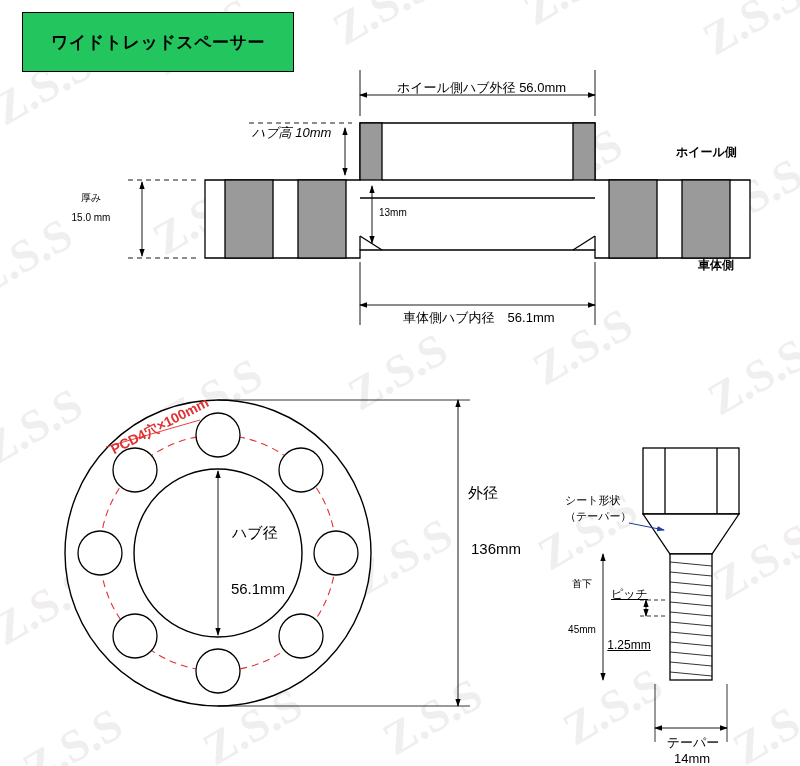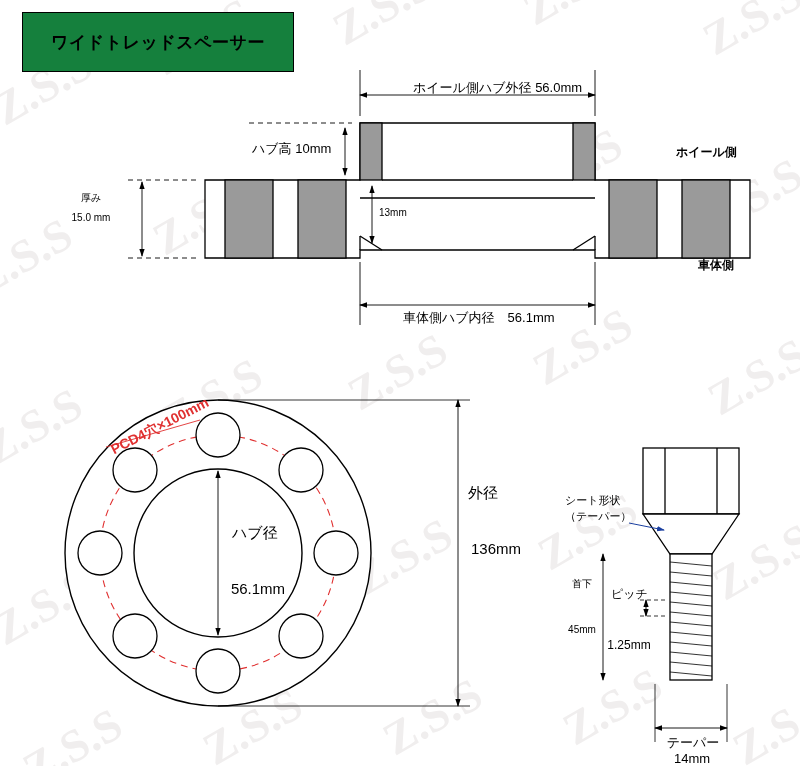--- a/index.html
+++ b/index.html
@@ -13,30 +13,30 @@
   .wm span{
     position:absolute;color:#f0eeee;font-size:46px;font-weight:bold;
     font-family:"Liberation Serif","DejaVu Serif",serif;
     transform:rotate(-30deg);white-space:nowrap;
   }
   .layer{position:absolute;left:0;top:0;width:800px;height:766px;z-index:2;}
   svg{position:absolute;left:0;top:0;}
   .lbl{position:absolute;z-index:3;white-space:nowrap;line-height:1.25;}
   .title-box{
     position:absolute;left:22px;top:12px;width:270px;height:58px;
-    border:1.6px solid #000;background:#15803d;z-index:4;
+    border:1.6px solid #000;background:#22c55e;z-index:4;
     display:flex;flex-direction:column;align-items:center;justify-content:center;
   }
   .title-box div{font-size:17px;font-weight:bold;letter-spacing:0.5px;}
   .t13{font-size:13px;}
   .t14{font-size:10px;}
   .t15{font-size:15px;}
   .t16{font-size:12px;}
   .t11{font-size:11px;}
-  .t12{font-size:12px;}
+  .t12{font-size:12px;text-decoration:underline;}
   .bold{font-weight:bold;}
   .ctr{text-align:center;}
   .pcd{
     position:absolute;color:#e03030;font-size:14px;font-weight:bold;
     transform:rotate(-27deg);transform-origin:left top;z-index:3;white-space:nowrap;
   }
 </style>
 </head>
 <body>
 
@@ -196,22 +196,22 @@
 
       <line x1="629" y1="523" x2="664" y2="530" stroke="#1a3fa0" stroke-width="1" marker-end="url(#arB)"></line>
     </g>
   </svg>
   </div>
 
   <div class="title-box">
     <div>ワイドトレッドスペーサー</div>
   </div>
 
-  <div class="lbl t13 ctr" style="left:397px;top:80px;margin-left:16px;">ホイール側ハブ外径 56.0mm</div>
-  <div class="lbl t13" style="left:252px;top:141px;">ハブ高 10mm</div>
+  <div class="lbl t13 ctr" style="left:397px;top:80px;">ホイール側ハブ外径 56.0mm</div>
+  <div class="lbl t13" style="left:252px;top:125px;font-style:italic;">ハブ高 10mm</div>
   <div class="lbl t14" style="left:379px;top:207px;">13mm</div>
   <div class="lbl t14 ctr" style="left:63px;top:192px;width:56px;">厚み</div>
   <div class="lbl t14 ctr" style="left:55px;top:212px;width:72px;">15.0 mm</div>
   <div class="lbl t16 bold" style="left:676px;top:145px;">ホイール側</div>
   <div class="lbl t16 bold" style="left:698px;top:258px;">車体側</div>
   <div class="lbl t13 ctr" style="left:403px;top:310px;">車体側ハブ内径　56.1mm</div>
 
   <div class="pcd" style="left:108px;top:443px;">PCD4穴×100mm</div>
   <div class="lbl t15 ctr" style="left:468px;top:484px;width:20px;line-height:1.15;">外径</div>
   <div class="lbl t15 ctr" style="left:466px;top:540px;width:60px;">136mm</div>

